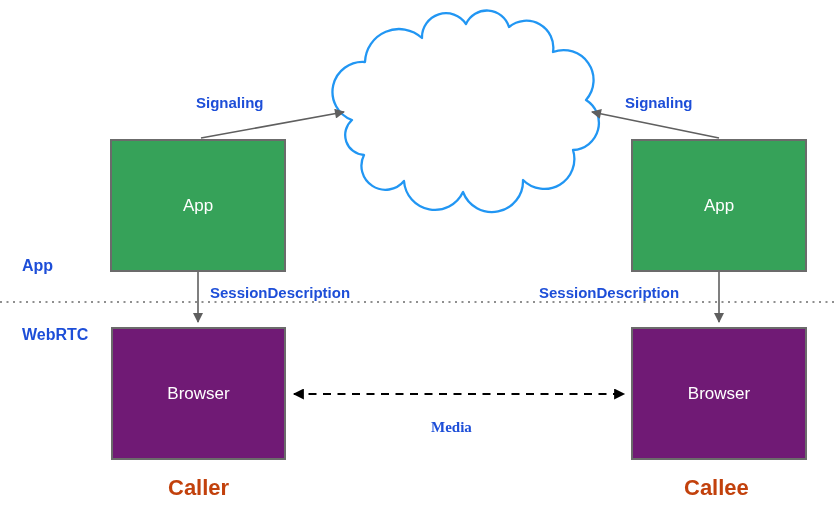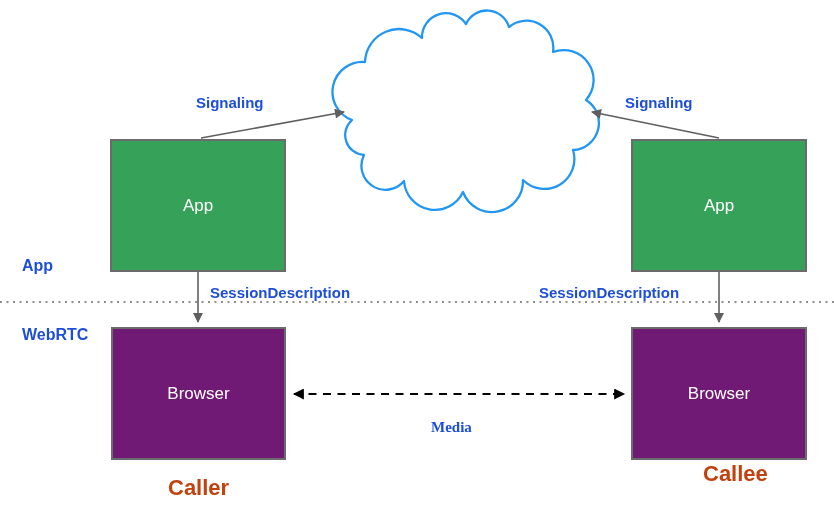--- a/index.html
+++ b/index.html
@@ -47,21 +47,21 @@
   .lbl.media           { left: 431px; top: 419px; font-family: Liberation Serif, serif; }
 
   .caption {
     position: absolute;
     font-weight: bold;
     font-size: 22px;
     color: #c2410c;
     white-space: nowrap;
   }
   .caption.caller { left: 168px; top: 475px; }
-  .caption.callee { left: 684px; top: 461px; margin-left: 19px; }
+  .caption.callee { left: 684px; top: 475px; }
 </style>
 </head>
 <body>
 
 <div class="canvas">
 
   <svg class="layer" width="834" height="520" viewBox="0 0 834 520">
     <defs>
       <marker id="ah-gray" viewBox="0 0 10 10" refX="9" refY="5" markerWidth="12" markerHeight="10" orient="auto-start-reverse" markerUnits="userSpaceOnUse">
         <path d="M0,0 L10,5 L0,10 Z" fill="#5f5f5f"></path>

